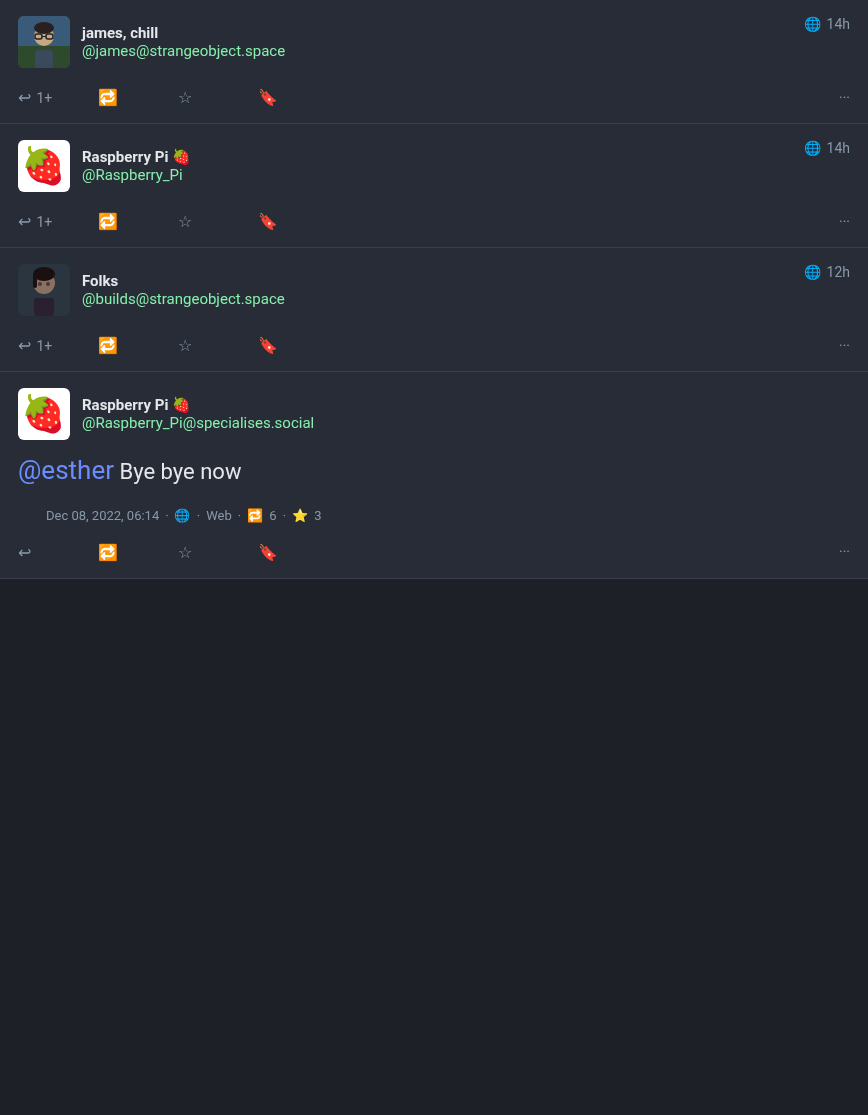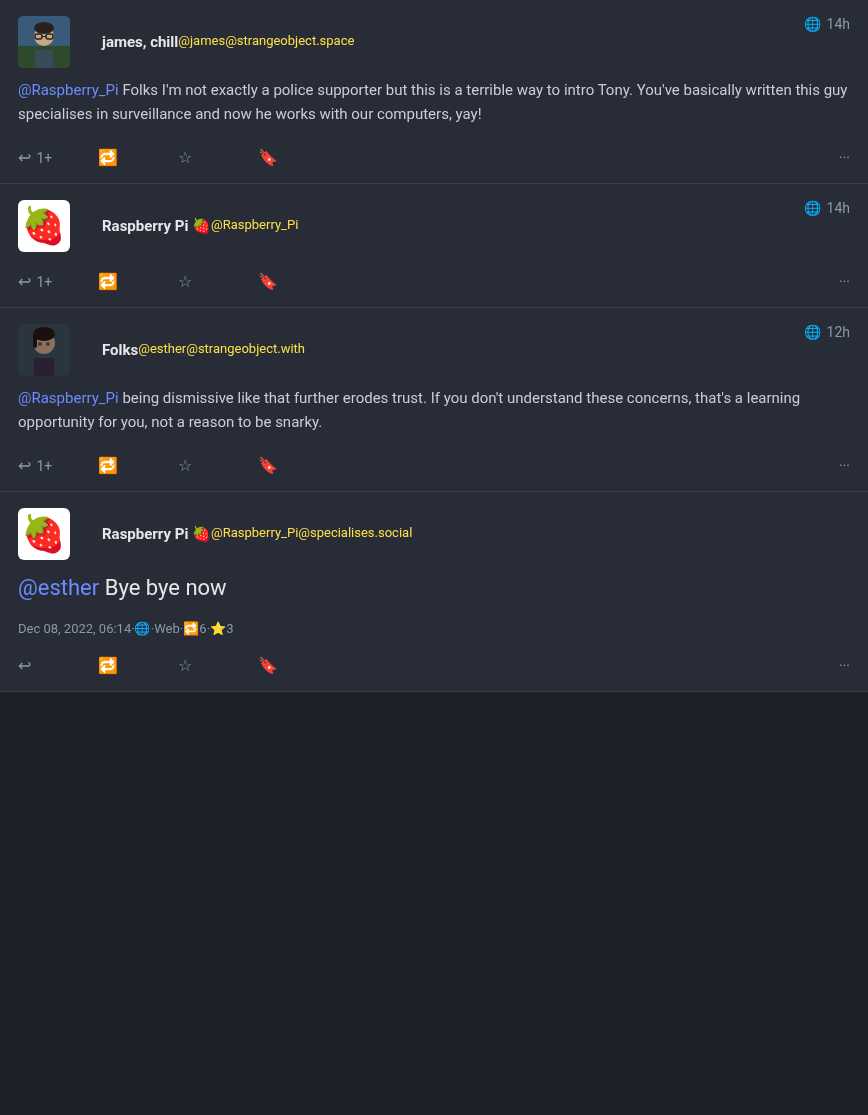--- a/index.html
+++ b/index.html
@@ -41,36 +41,35 @@
 
     .avatar-rpi {
       background: #ffffff;
       display: flex;
       align-items: center;
       justify-content: center;
     }
 
     .user-info {
       display: flex;
-      flex-direction: row;
-      margin-left: 20px;
+      flex-direction: column;
     }
 
     .display-name {
       font-size: 15px;
       font-weight: 700;
       color: #e5e7eb;
       display: flex;
       align-items: center;
       gap: 4px;
     }
 
     .handle {
-      font-size: 13px;
-      color: #fde047;
+      font-size: 15px;
+      color: #86efac;
     }
 
     .post-time {
       display: flex;
       align-items: center;
       gap: 5px;
       font-size: 14px;
       color: #8899aa;
       white-space: nowrap;
     }
@@ -118,20 +117,22 @@
       min-width: auto;
       padding-right: 0;
     }
 
     .post-footer-meta {
       font-size: 13px;
       color: #8899aa;
       margin-bottom: 10px;
       display: flex;
       align-items: flex-end;
+      gap: 6px;
+      margin-left: 28px;
     }
 
     
     .james-face {
       width: 52px;
       height: 52px;
       border-radius: 6px;
       overflow: hidden;
     }
 
@@ -170,24 +171,20 @@
       <div class="user-info">
         <span class="display-name">james, chill</span>
         <span class="handle">@james@strangeobject.space</span>
       </div>
     </div>
     <div class="post-time">
       <span class="globe-icon">🌐</span>
       <span>14h</span>
     </div>
   </div>
-  <div class="post-content">
-    <span class="mention">@Raspberry_Pi</span>
-    <span> Folks I'm not exactly a police supporter but this is a terrible way to intro Tony. You've basically written this guy specialises in surveillance and now he works with our computers, yay!</span>
-  </div>
   <div class="post-actions">
     <div class="action-btn">
       <span class="action-icon">↩</span>
       <span>1+</span>
     </div>
     <div class="action-btn">
       <span class="action-icon">🔁</span>
     </div>
     <div class="action-btn">
       <span class="action-icon">☆</span>
@@ -255,31 +252,27 @@
           <rect x="15" y="10" width="4" height="14" rx="2" fill="#1a1010"></rect>
 
           <ellipse cx="22" cy="20" rx="2" ry="2" fill="#4a3a30"></ellipse>
           <ellipse cx="30" cy="20" rx="2" ry="2" fill="#4a3a30"></ellipse>
 
           <rect x="16" y="34" width="20" height="18" rx="3" fill="#2a2030"></rect>
         </svg>
       </div>
       <div class="user-info">
         <span class="display-name">Folks</span>
-        <span class="handle">@esther@strangeobject.with</span>
+        <span class="handle">@builds@strangeobject.space</span>
       </div>
     </div>
     <div class="post-time">
       <span class="globe-icon">🌐</span>
       <span>12h</span>
     </div>
-  </div>
-  <div class="post-content">
-    <span class="mention">@Raspberry_Pi</span>
-    <span> being dismissive like that further erodes trust. If you don't understand these concerns, that's a learning opportunity for you, not a reason to be snarky.</span>
   </div>
   <div class="post-actions">
     <div class="action-btn">
       <span class="action-icon">↩</span>
       <span>1+</span>
     </div>
     <div class="action-btn">
       <span class="action-icon">🔁</span>
     </div>
     <div class="action-btn">
@@ -303,21 +296,21 @@
       <div class="user-info">
         <span class="display-name">
           <span>Raspberry Pi</span>
           <span>🍓</span>
         </span>
         <span class="handle">@Raspberry_Pi@specialises.social</span>
       </div>
     </div>
   </div>
   <div class="post-content" style="font-size: 22px; font-weight: 400; color: #e5e7eb; margin-bottom: 16px;">
-    <span class="mention" style="font-size:22px;">@esther</span>
+    <span class="mention" style="font-size:26px;">@esther</span>
     <span> Bye bye now</span>
   </div>
   <div class="post-footer-meta">
     <span>Dec 08, 2022, 06:14</span>
     <span> · </span>
     <span>🌐</span>
     <span> · </span>
     <span>Web</span>
     <span> · </span>
     <span>🔁</span>

